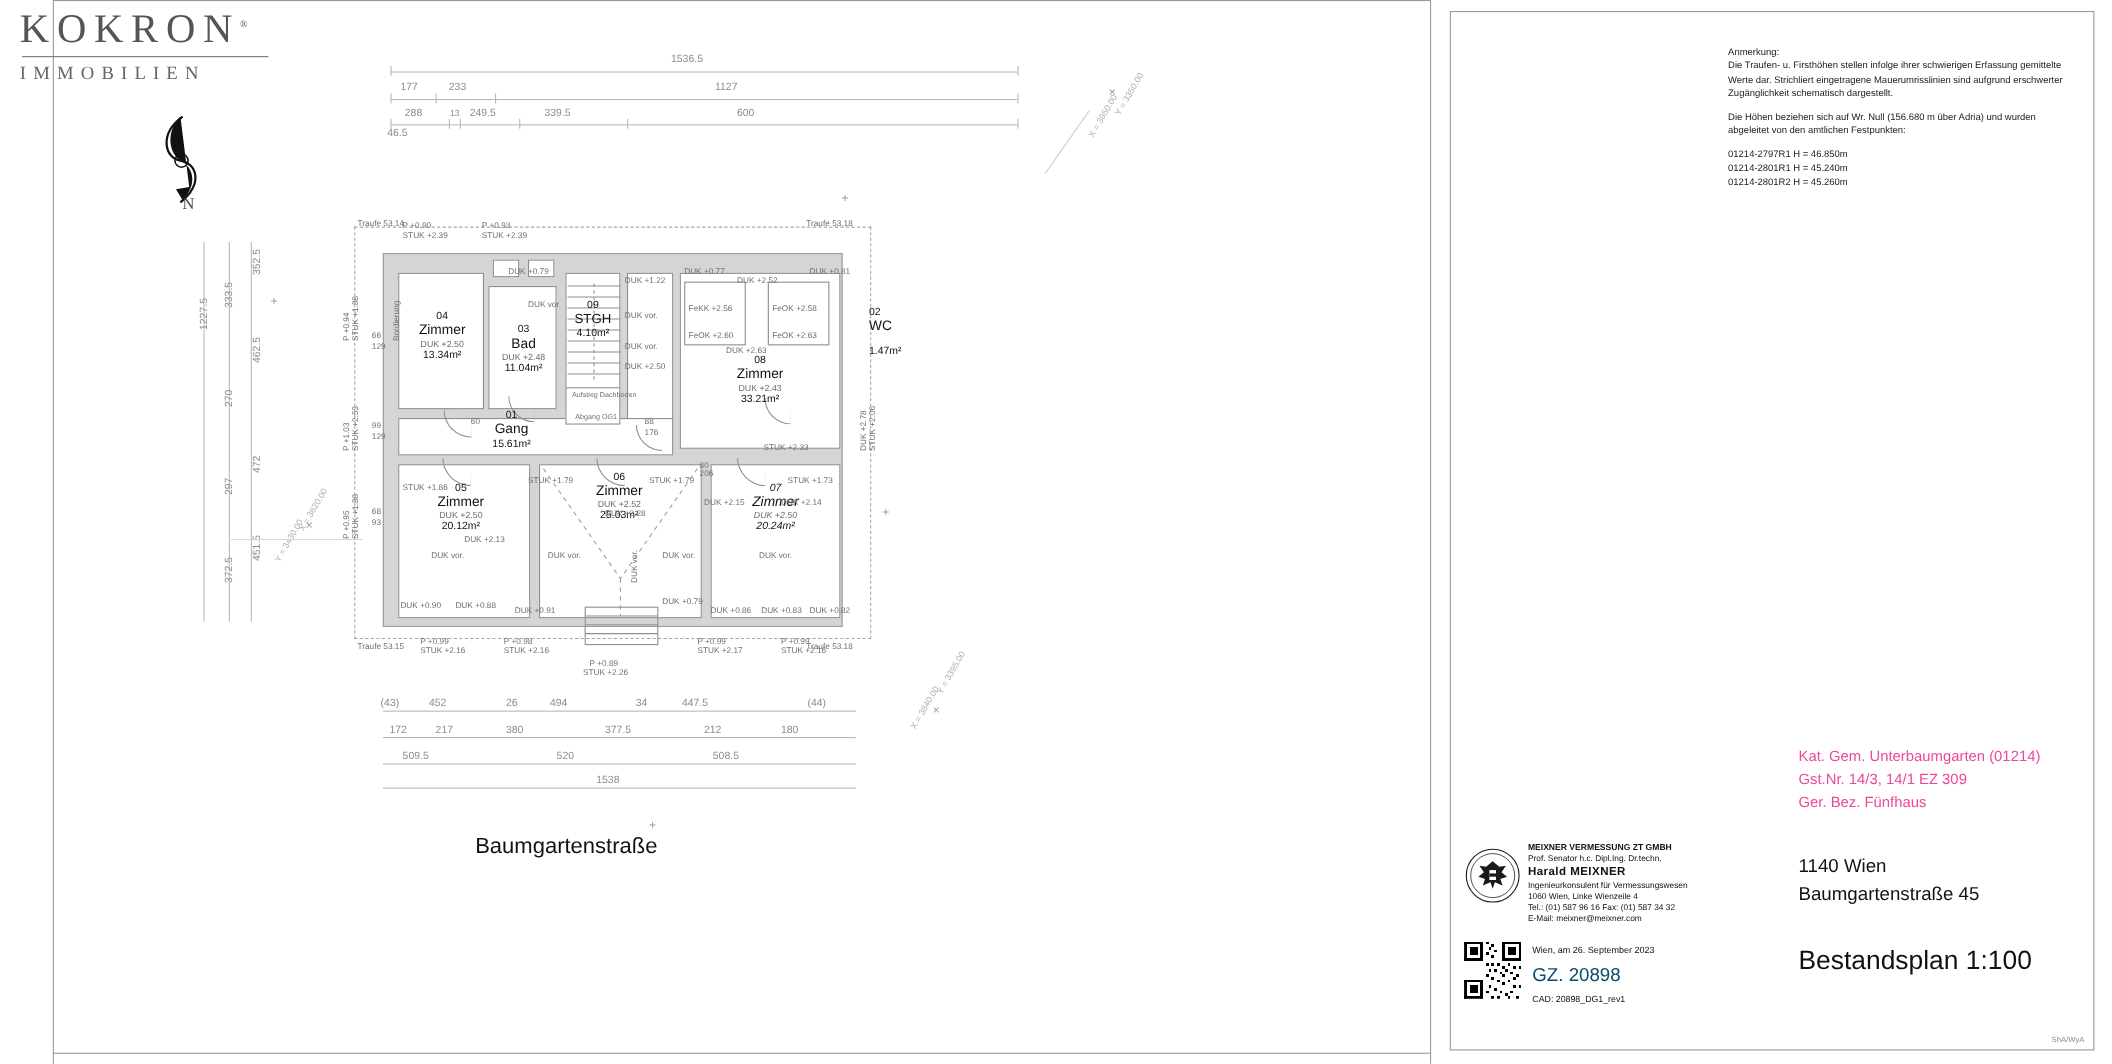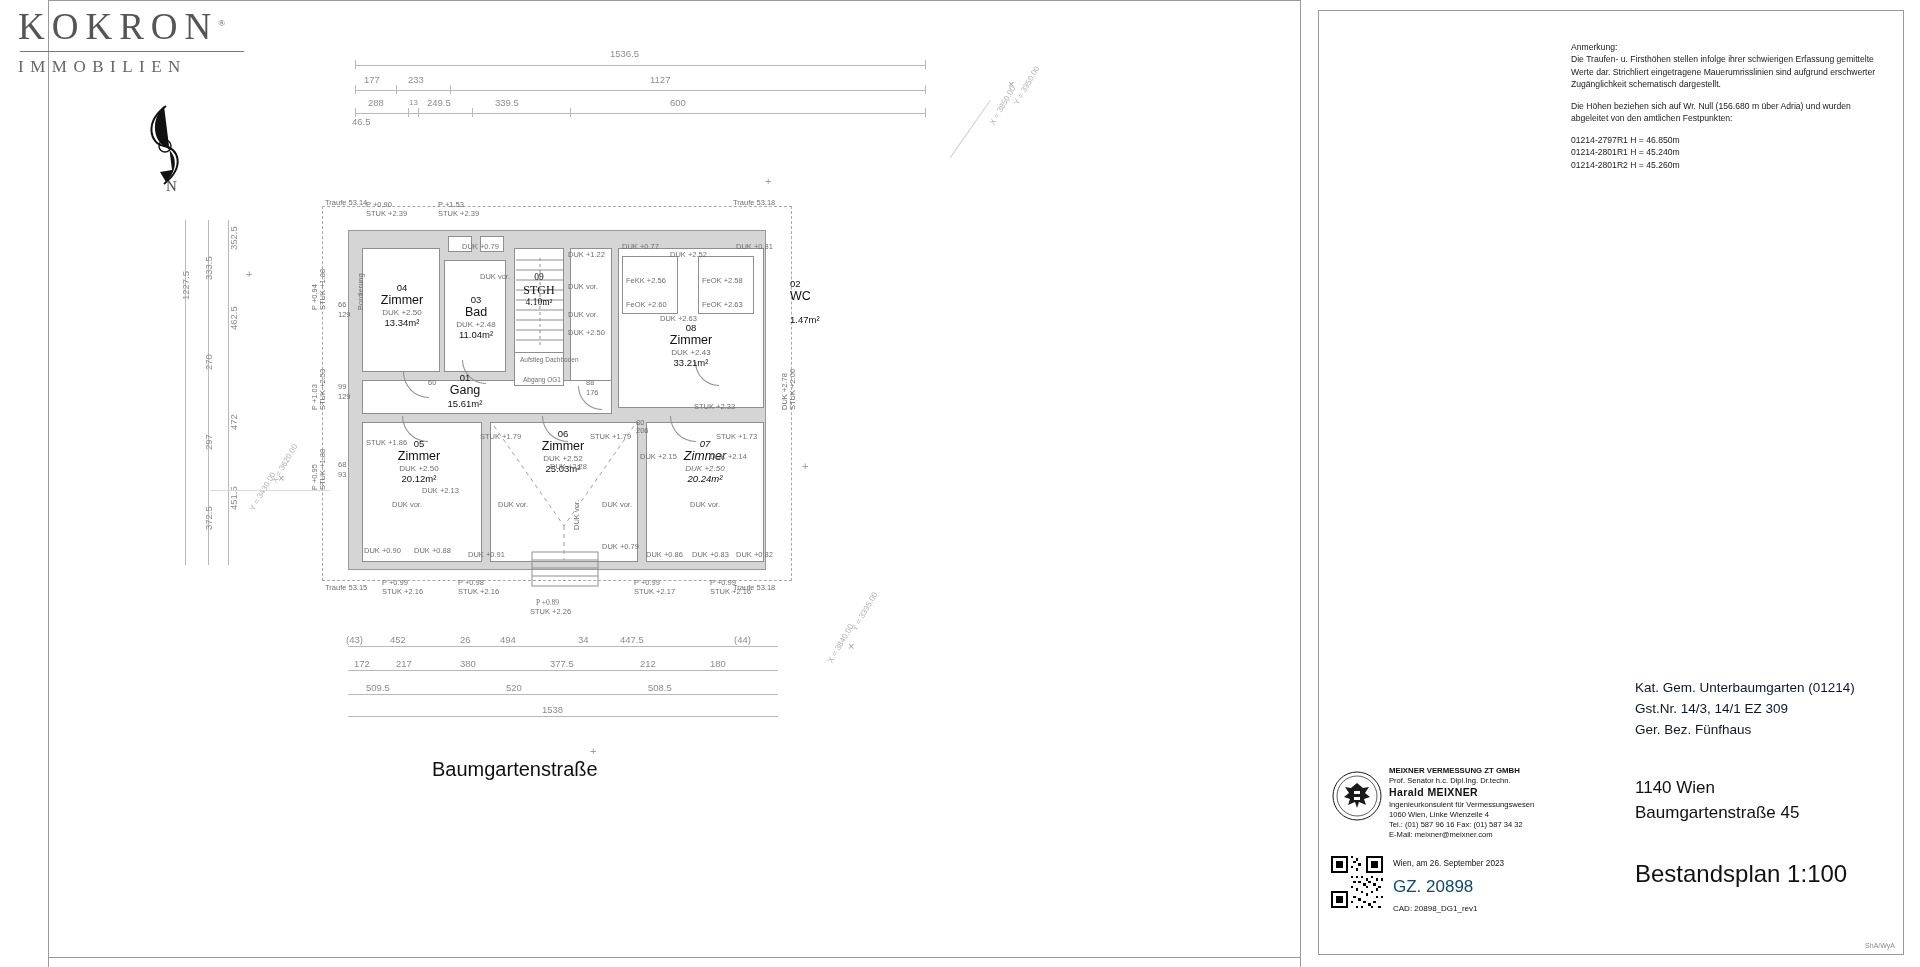--- a/index.html
+++ b/index.html
@@ -53,21 +53,21 @@
 
   .plus{position:absolute;color:#9d9d9d;font-size:11px;}
 
   
   #rightpanel{position:absolute;left:1318px;top:10px;width:586px;height:945px;border:1px solid #9a9a9a;box-sizing:border-box;background:#fff;}
   .note{position:absolute;left:252px;top:30px;width:310px;font-size:8.6px;line-height:1.45;color:#1a1a1a;}
   .note .hd{display:block;}
   .note p{margin:0 0 9px 0;}
   .note .mono{font-size:8.6px;}
 
-  .kat{position:absolute;left:316px;top:667px;width:262px;font-size:13.5px;line-height:1.55;color:#0f172a;}
+  .kat{position:absolute;left:316px;top:667px;width:262px;font-size:13.5px;line-height:1.55;color:#ec4899;}
   .addr{position:absolute;left:316px;top:765px;font-size:17px;line-height:1.45;color:#111;}
   .bigtitle{position:absolute;left:316px;top:845px;font-size:24px;line-height:1.5;color:#111;}
 
   .stampbox{position:absolute;left:12px;top:755px;width:250px;height:60px;}
   .seal{position:absolute;left:0;top:4px;width:52px;height:52px;}
   .vermtxt{position:absolute;left:58px;top:0;font-size:7.6px;line-height:1.32;color:#111;}
   .vermtxt .b1{font-weight:bold;font-size:7.8px;}
   .vermtxt .name{font-weight:bold;font-size:10.5px;letter-spacing:.4px;}
 
   .qr{position:absolute;left:12px;top:845px;width:52px;height:52px;}
@@ -234,21 +234,21 @@
       <div class="ar">13.34m²</div>
     </div>
 
     <div class="rlabel" style="left:296px;top:284px;width:60px;">
       <div class="num">03</div>
       <div class="nm">Bad</div>
       <div class="small">DUK +2.48</div>
       <div class="ar">11.04m²</div>
     </div>
 
-    <div class="rlabel" style="left:364px;top:262px;width:50px;font-family:Liberation Serif, serif;">
+    <div class="rlabel" style="left:364px;top:262px;width:50px;">
       <div class="num">09</div>
       <div class="nm" style="font-size:12px;">STGH</div>
       <div class="ar">4.10m²</div>
     </div>
 
     <div class="rlabel" style="left:640px;top:268px;width:70px;text-align:left;">
       <div class="num">02</div>
       <div class="nm">WC</div>
       <div class="ar" style="margin-top:10px;">1.47m²</div>
     </div>
@@ -282,21 +282,21 @@
 
     <div class="rlabel" style="left:500px;top:428px;width:110px;font-style:italic;">
       <div class="num">07</div>
       <div class="nm">Zimmer</div>
       <div class="small">DUK +2.50</div>
       <div class="ar">20.24m²</div>
     </div>
 
     <div class="tag" style="left:216px;top:190px;">P +0.90</div>
     <div class="tag" style="left:216px;top:199px;">STUK +2.39</div>
-    <div class="tag" style="left:288px;top:190px;">P +1.53</div>
+    <div class="tag" style="left:288px;top:190px;">P +0.93</div>
     <div class="tag" style="left:288px;top:199px;">STUK +2.39</div>
 
     <div class="tag" style="left:312px;top:232px;">DUK +0.79</div>
     <div class="tag" style="left:472px;top:232px;">DUK +0.77</div>
     <div class="tag" style="left:520px;top:240px;">DUK +2.52</div>
     <div class="tag" style="left:586px;top:232px;">DUK +0.81</div>
     <div class="tag" style="left:418px;top:240px;">DUK +1.22</div>
 
     <div class="tag" style="left:330px;top:262px;">DUK vor.</div>
     <div class="tag" style="left:418px;top:272px;">DUK vor.</div>
@@ -335,21 +335,21 @@
     <div class="tag" style="left:586px;top:540px;">DUK +0.82</div>
 
     <div class="tag" style="left:232px;top:568px;">P +0.99</div>
     <div class="tag" style="left:232px;top:577px;">STUK +2.16</div>
     <div class="tag" style="left:308px;top:568px;">P +0.98</div>
     <div class="tag" style="left:308px;top:577px;">STUK +2.16</div>
     <div class="tag" style="left:484px;top:568px;">P +0.99</div>
     <div class="tag" style="left:484px;top:577px;">STUK +2.17</div>
     <div class="tag" style="left:560px;top:568px;">P +0.99</div>
     <div class="tag" style="left:560px;top:577px;">STUK +2.16</div>
-    <div class="tag" style="left:386px;top:588px;font-family:Liberation Serif, serif;">P +0.89</div>
+    <div class="tag" style="left:386px;top:588px;">P +0.89</div>
     <div class="tag" style="left:380px;top:597px;">STUK +2.26</div>
 
     <div class="tag rot" style="left:160px;top:300px;">P +0.94</div>
     <div class="tag rot" style="left:168px;top:300px;">STUK +1.88</div>
     <div class="tag rot" style="left:160px;top:400px;">P +1.03</div>
     <div class="tag rot" style="left:168px;top:400px;">STUK +2.53</div>
     <div class="tag rot" style="left:160px;top:480px;">P +0.95</div>
     <div class="tag rot" style="left:168px;top:480px;">STUK +1.88</div>
     <div class="tag rot" style="left:630px;top:400px;">DUK +2.78</div>
     <div class="tag rot" style="left:638px;top:400px;">STUK +2.06</div>

